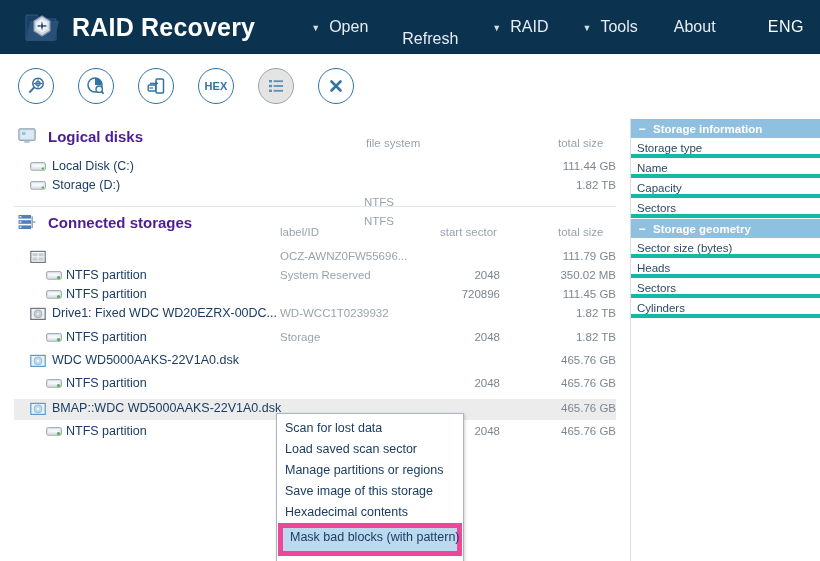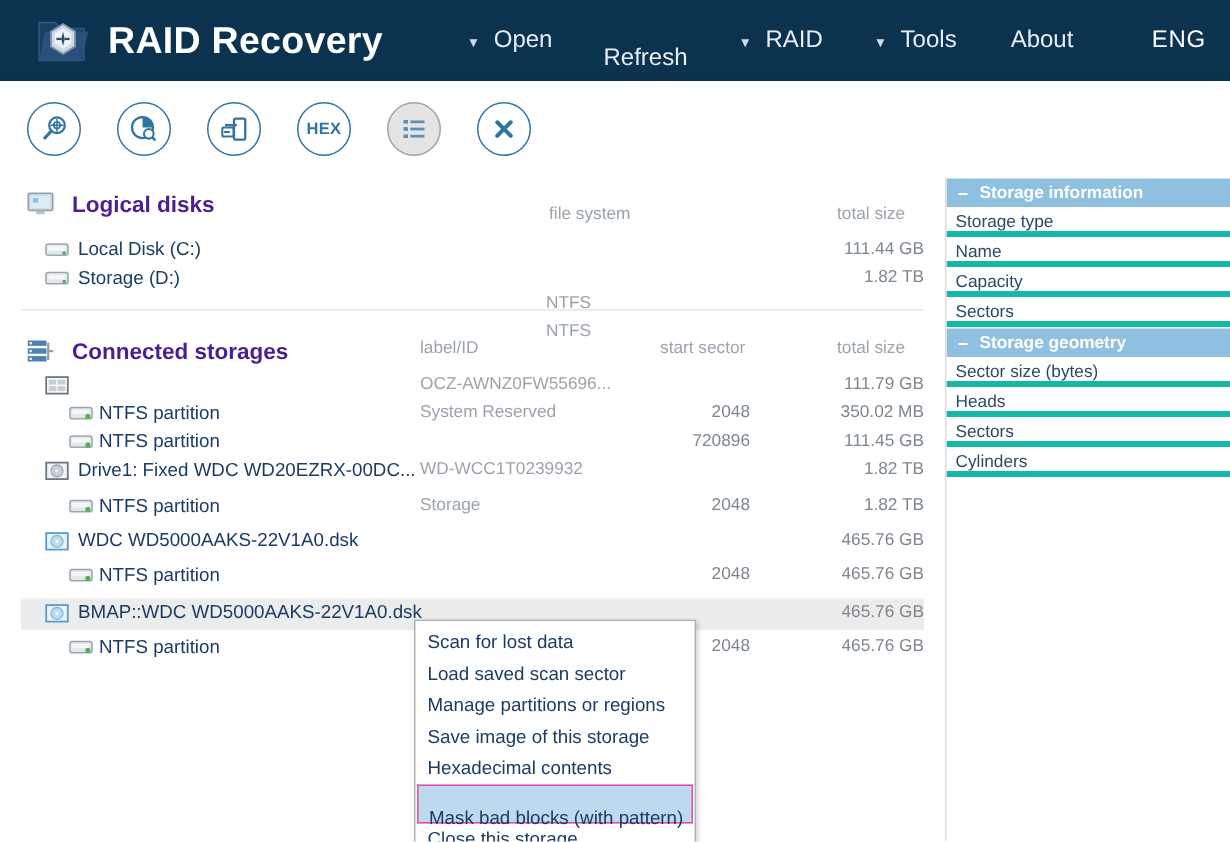--- a/index.html
+++ b/index.html
@@ -175,25 +175,25 @@
     height: 21px;
     line-height: 21px;
     padding: 0 8px 0 8px;
     color: #1b3d63;
     font-size: 12.5px;
     white-space: nowrap;
     cursor: default;
   }
   .ctx-item.hl {
     background: #bcd9ee;
-    border: 1px solid #ec4899;
-    height: 18px;
+    border: 5px solid #ec4899;
+    height: 33px;
     line-height: 19px;
     margin: 0 1px;
-    padding: 12px 7px;
+    padding: 0 7px;
   }
 
   
   .rpanel {
     position: absolute; left: 630px; top: 118px;
     width: 190px; height: 443px;
     background: #ffffff;
     border-left: 1px solid #d9dee2;
     overflow: hidden;
   }
@@ -355,21 +355,21 @@
           <rect x="11.6" y="7.6" width="2.4" height="2" rx="0.5" fill="#54b44a"></rect>
         </svg>
       </span>
       <span class="nm" style="left:38px;">Storage (D:)</span>
       <span class="fs" style="left:300px;">NTFS</span>
       <span class="tsz">1.82 TB</span>
     </div>
 
     <div class="sep-line" style="top:88px;"></div>
 
-    <div class="sec-header" style="top:104px;">
+    <div class="sec-header" style="top:92px;">
       <span>
         <svg class="icon-svg" width="18" height="17" viewBox="0 0 18 17">
           <rect x="0.5" y="1" width="12.5" height="3.6" fill="#4a82b5"></rect>
           <rect x="1.6" y="2" width="1.8" height="1.6" fill="#dce8f2"></rect>
           <rect x="0.5" y="6.2" width="12.5" height="3.6" fill="#4a82b5"></rect>
           <rect x="1.6" y="7.2" width="1.8" height="1.6" fill="#dce8f2"></rect>
           <rect x="0.5" y="11.4" width="12.5" height="3.6" fill="#4a82b5"></rect>
           <rect x="1.6" y="12.4" width="1.8" height="1.6" fill="#dce8f2"></rect>
           <rect x="13.4" y="2.4" width="1.5" height="11.6" fill="#8fa0b0"></rect>
           <rect x="14.6" y="7.3" width="2.8" height="1.5" fill="#8fa0b0"></rect>

